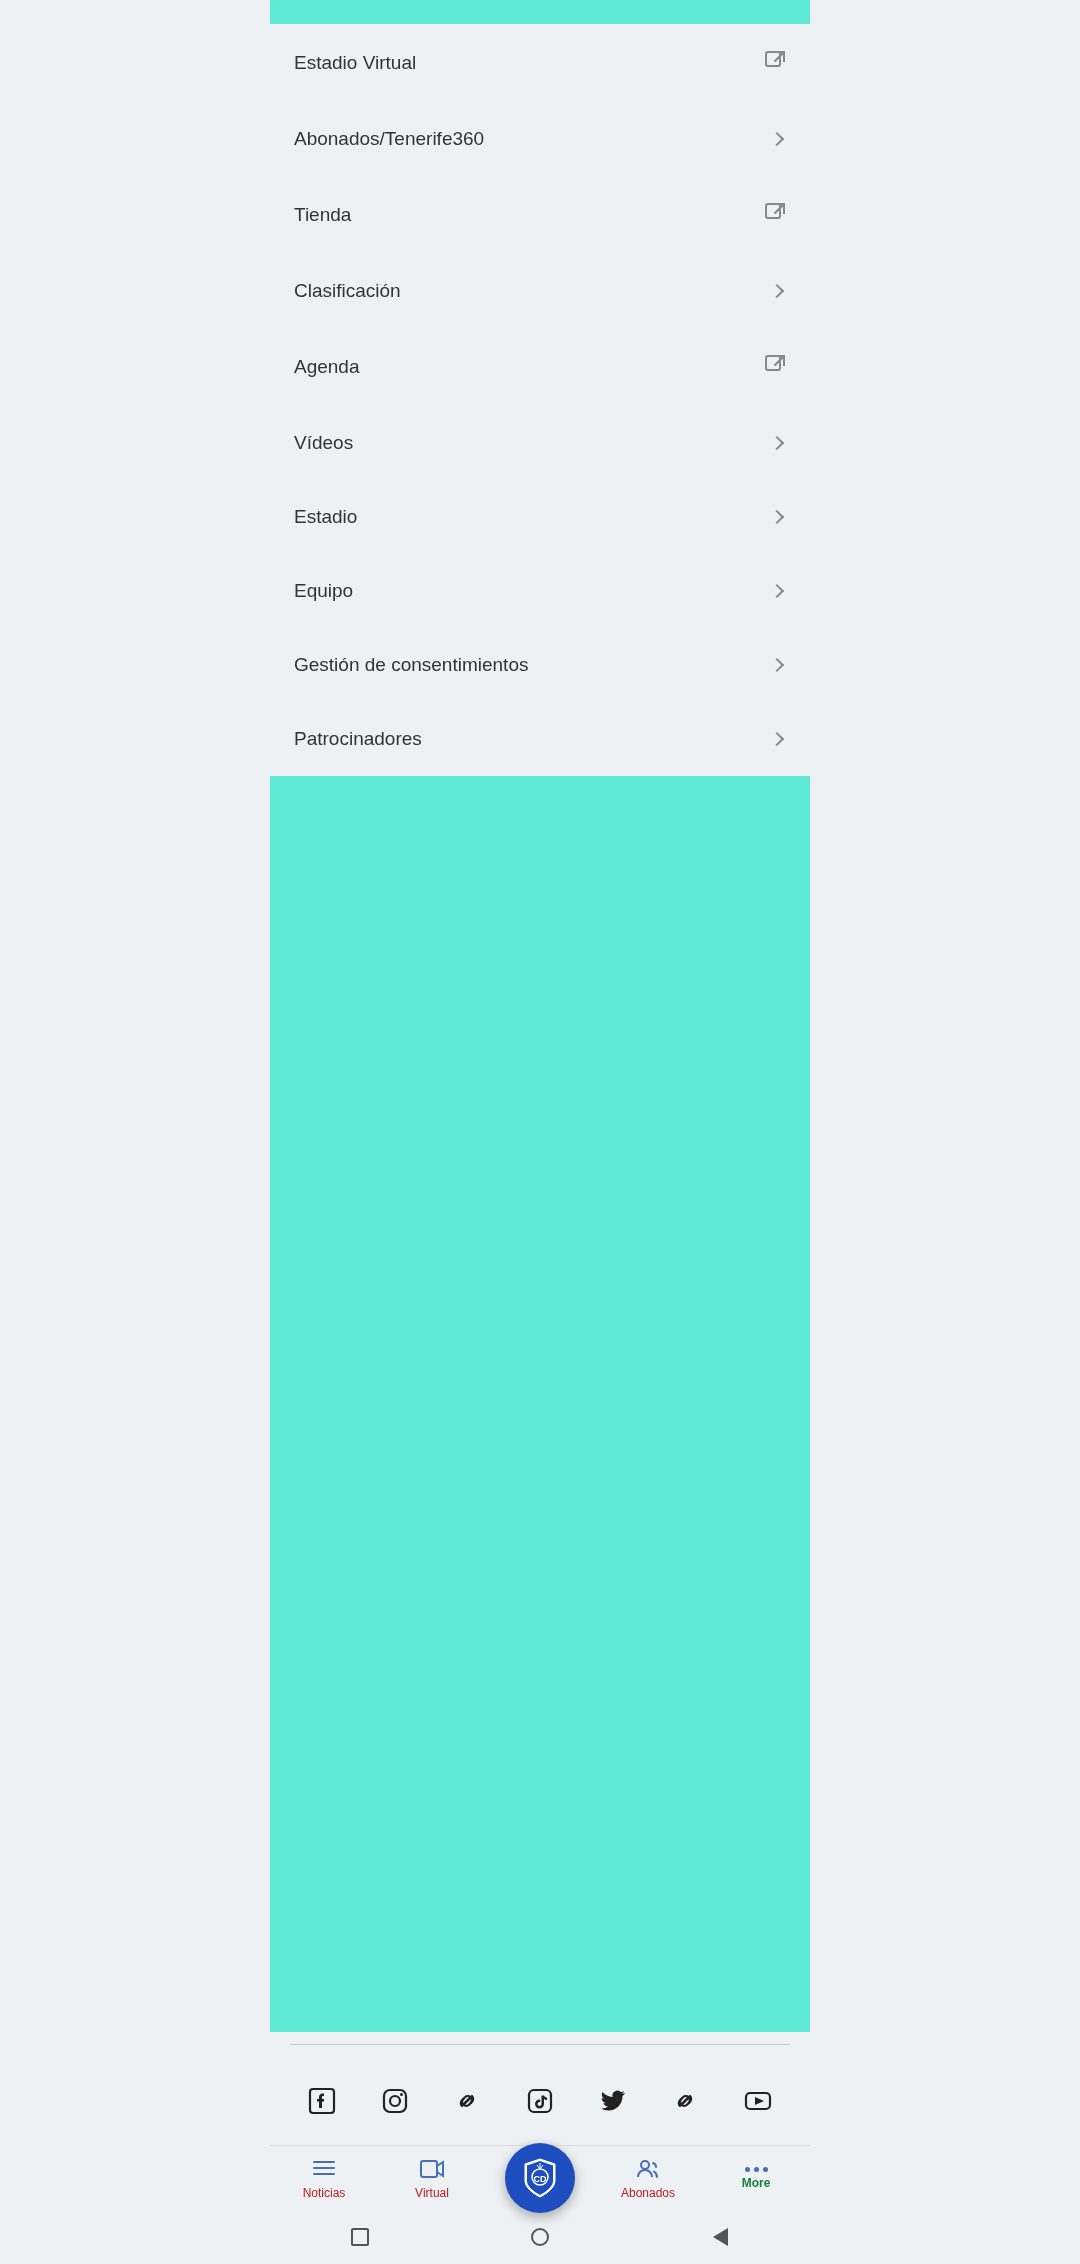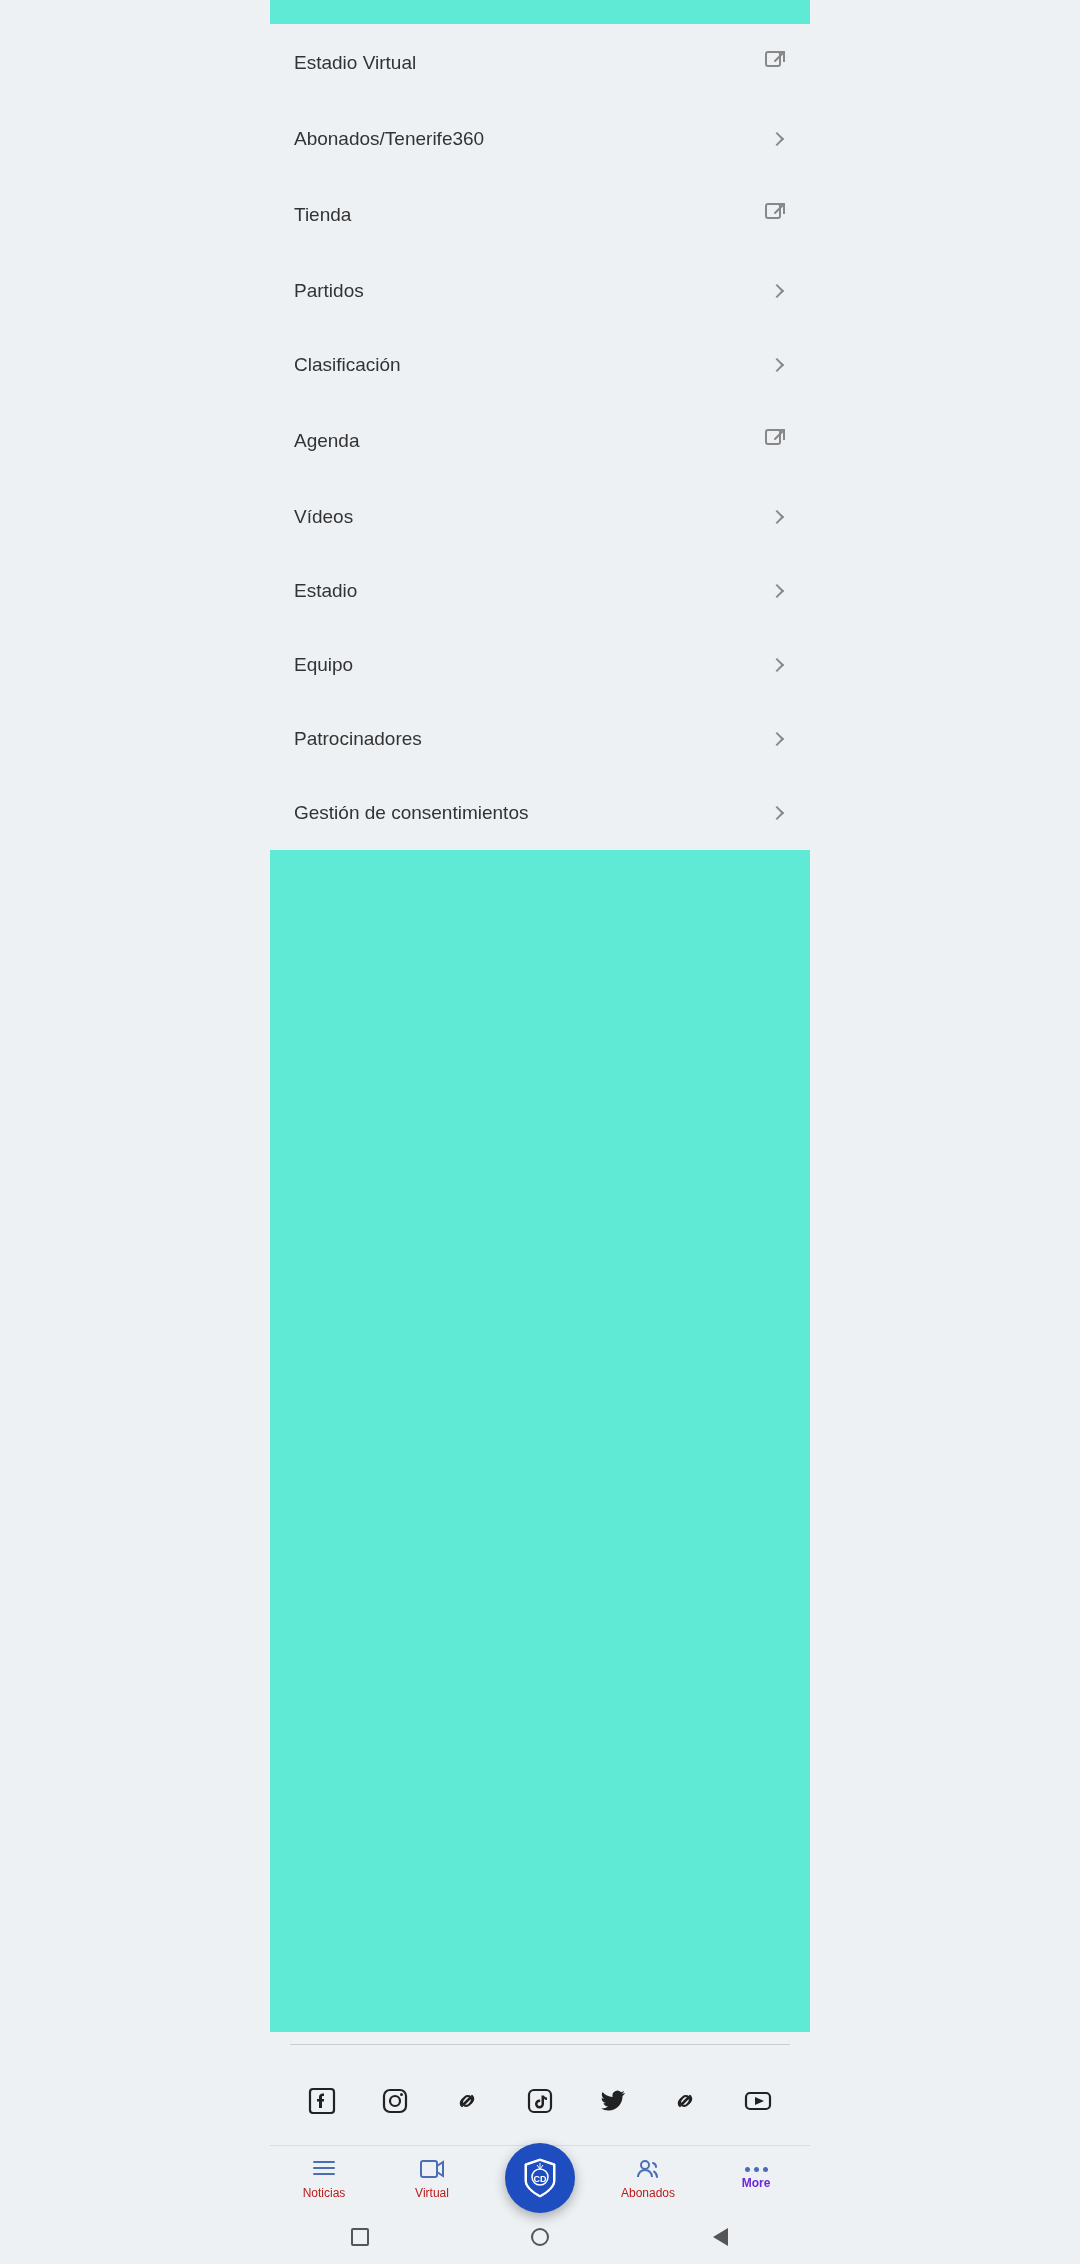--- a/index.html
+++ b/index.html
@@ -104,21 +104,21 @@
       width: 26px;
       height: 26px;
     }
 
     .bottom-nav-label {
       font-size: 12px;
       color: #b91c1c;
     }
 
     .bottom-nav-label.active {
-      color: #6d28d9;
+      color: #15803d;
       font-weight: 600;
     }
 
     .center-fab {
       position: absolute;
       top: -30px;
       left: 50%;
       transform: translateX(-50%);
       width: 70px;
       height: 70px;
@@ -206,24 +206,20 @@
     </div>
     <div class="menu-item">
       <span class="menu-item-label">Tienda</span>
       <span><svg width="22" height="22" viewBox="0 0 22 22" fill="none" stroke="#888" stroke-width="2">
         <rect x="2" y="2" width="14" height="14" rx="2" fill="none" stroke="#888" stroke-width="2"></rect>
         <polyline points="10,2 20,2 20,12" fill="none" stroke="#888" stroke-width="2" stroke-linejoin="round"></polyline>
         <line x1="11" y1="11" x2="20" y2="2" stroke="#888" stroke-width="2" stroke-linecap="round"></line>
       </svg></span>
     </div>
     <div class="menu-item">
-      <span class="menu-item-label">Partidos</span>
-      <span><span class="chevron-icon"></span></span>
-    </div>
-    <div class="menu-item">
       <span class="menu-item-label">Clasificación</span>
       <span><span class="chevron-icon"></span></span>
     </div>
     <div class="menu-item">
       <span class="menu-item-label">Agenda</span>
       <span><svg width="22" height="22" viewBox="0 0 22 22" fill="none" stroke="#888" stroke-width="2">
         <rect x="2" y="2" width="14" height="14" rx="2" fill="none" stroke="#888" stroke-width="2"></rect>
         <polyline points="10,2 20,2 20,12" fill="none" stroke="#888" stroke-width="2" stroke-linejoin="round"></polyline>
         <line x1="11" y1="11" x2="20" y2="2" stroke="#888" stroke-width="2" stroke-linecap="round"></line>
       </svg></span>
@@ -234,25 +230,25 @@
     </div>
     <div class="menu-item">
       <span class="menu-item-label">Estadio</span>
       <span><span class="chevron-icon"></span></span>
     </div>
     <div class="menu-item">
       <span class="menu-item-label">Equipo</span>
       <span><span class="chevron-icon"></span></span>
     </div>
     <div class="menu-item">
+      <span class="menu-item-label">Gestión de consentimientos</span>
+      <span><span class="chevron-icon"></span></span>
+    </div>
+    <div class="menu-item">
       <span class="menu-item-label">Patrocinadores</span>
-      <span><span class="chevron-icon"></span></span>
-    </div>
-    <div class="menu-item">
-      <span class="menu-item-label">Gestión de consentimientos</span>
       <span><span class="chevron-icon"></span></span>
     </div>
   </div>
 
 <div class="divider"></div>
 
 <div class="social-bar">
 
   <div class="social-icon">
     <svg viewBox="0 0 32 32" fill="none" stroke="#222" stroke-width="2.2">

